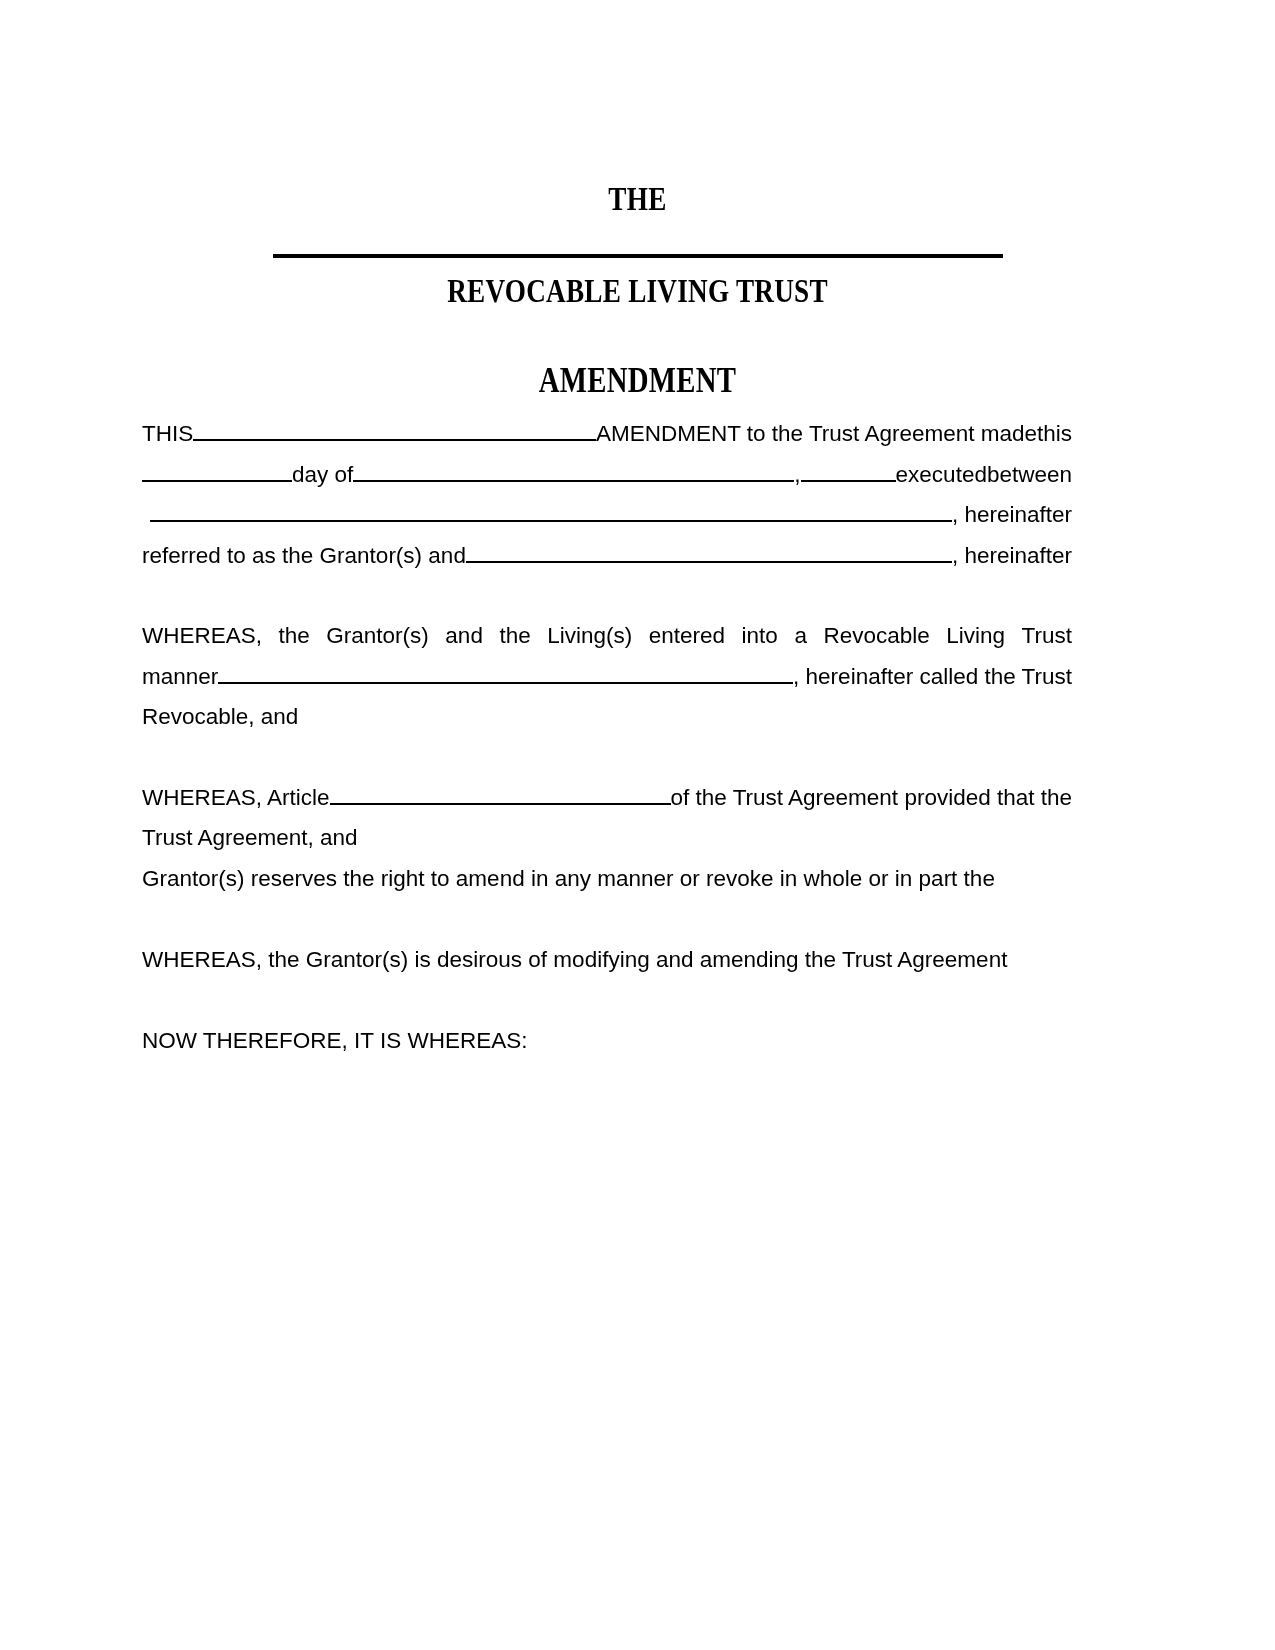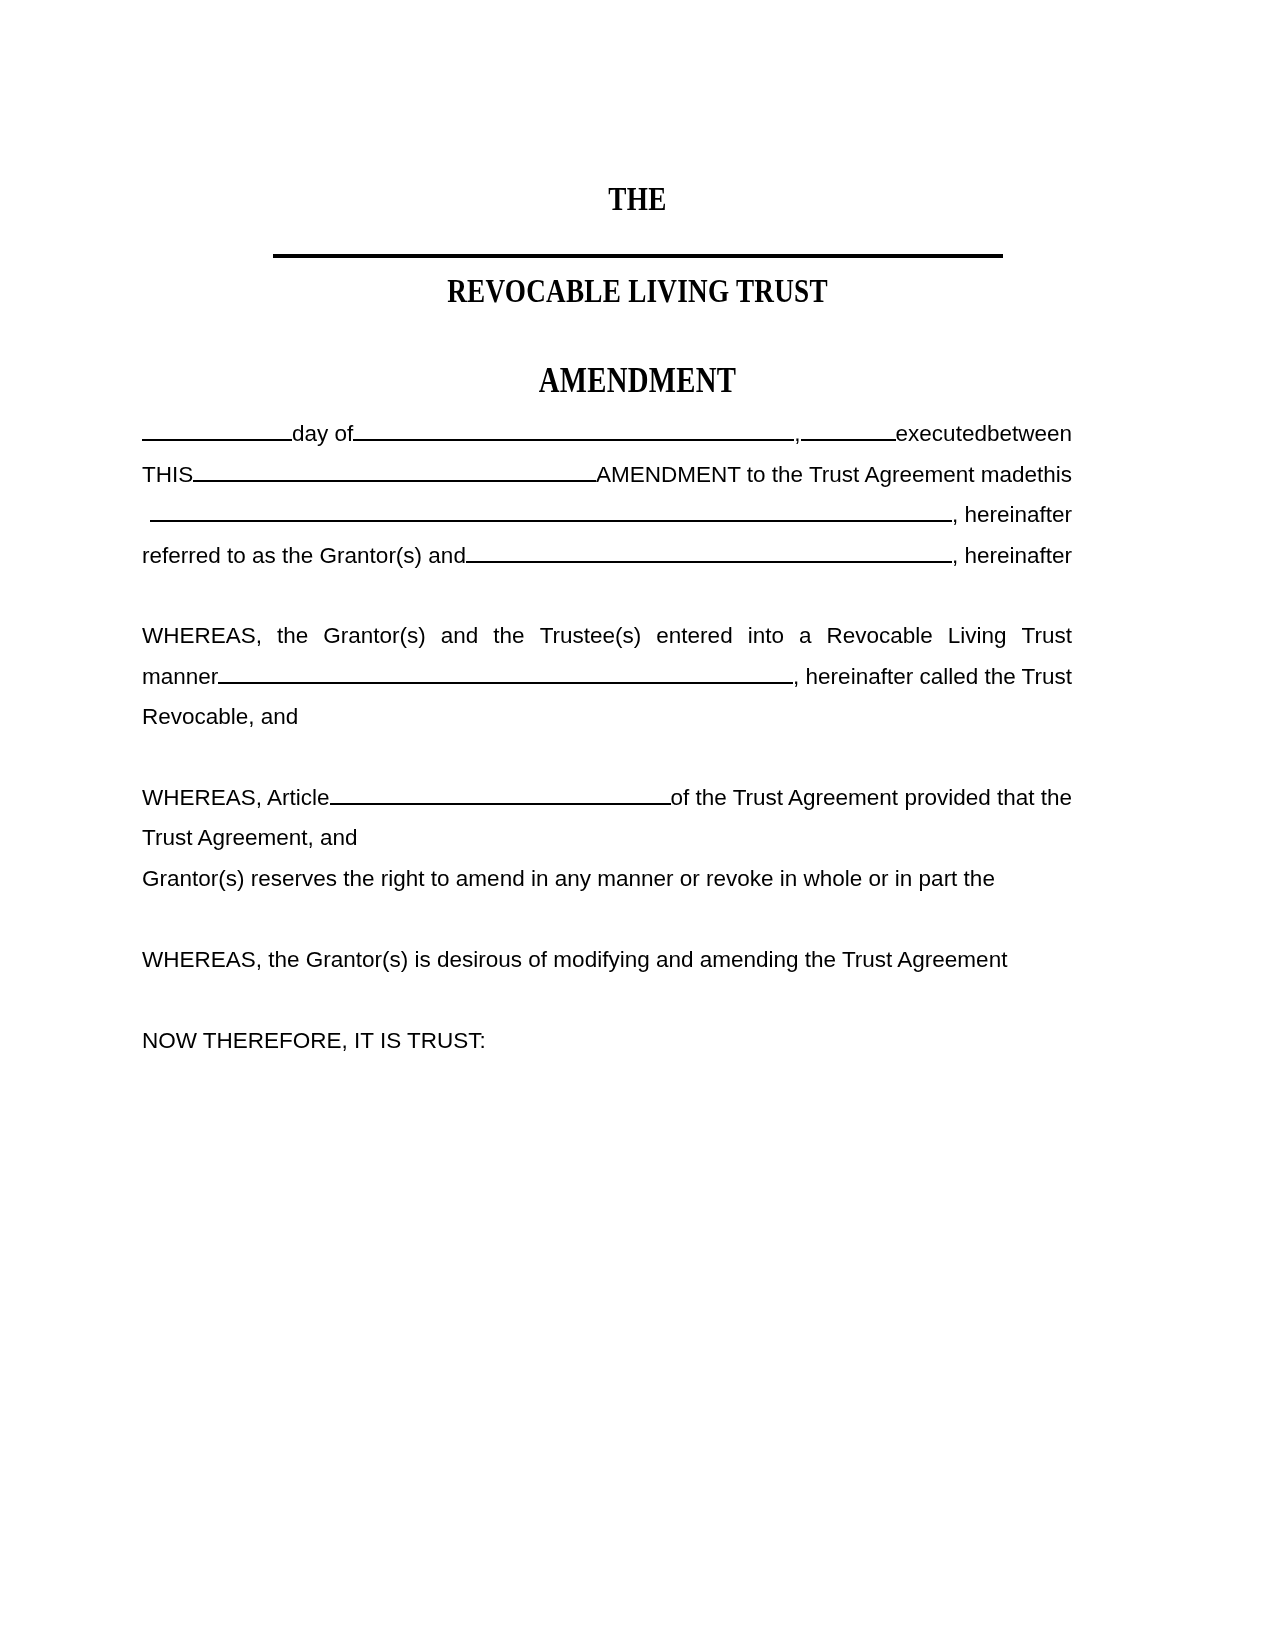--- a/index.html
+++ b/index.html
@@ -133,37 +133,37 @@
     <span class="title-main">REVOCABLE LIVING TRUST</span>
 
     <span class="title-amend">AMENDMENT</span>
   </div>
 
   <div class="body-area">
 
     <div class="para">
 
       <div class="ln just">
+        <span class="tx">THIS</span>
+        <span class="blank grow" style="min-width:120px;"></span>
+        <span class="tx">AMENDMENT to the Trust Agreement made</span>
+        <span class="tx">this</span>
+      </div>
+
+      <div class="ln just">
         <span class="blank" style="width:150px;"></span>
         <span class="tx">day of</span>
         <span class="blank grow" style="min-width:120px;"></span>
         <span class="tx">,</span>
         <span class="blank" style="width:95px;"></span>
         <span class="tx">executed</span>
         <span class="tx">between</span>
       </div>
 
       <div class="ln just">
-        <span class="tx">THIS</span>
-        <span class="blank grow" style="min-width:120px;"></span>
-        <span class="tx">AMENDMENT to the Trust Agreement made</span>
-        <span class="tx">this</span>
-      </div>
-
-      <div class="ln just">
         <span class="blank grow" style="min-width:200px; margin-left:8px;"></span>
         <span class="tx">, hereinafter</span>
       </div>
 
       <div class="ln just">
         <span class="tx">referred to as the Grantor(s) and</span>
         <span class="blank grow" style="min-width:200px;"></span>
         <span class="tx">, hereinafter</span>
       </div>
 
@@ -173,21 +173,21 @@
     <div class="spacer-para"></div>
 
     <div class="para">
 
       <div class="ln just">
         <span class="tx">WHEREAS,</span>
         <span class="tx">the</span>
         <span class="tx">Grantor(s)</span>
         <span class="tx">and</span>
         <span class="tx">the</span>
-        <span class="tx">Trustee(s)</span>
+        <span class="tx">Living(s)</span>
         <span class="tx">entered</span>
         <span class="tx">into</span>
         <span class="tx">a</span>
         <span class="tx">Revocable</span>
         <span class="tx">Living</span>
         <span class="tx">Trust</span>
       </div>
 
       <div class="ln just">
         <span class="tx">manner</span>
@@ -229,18 +229,18 @@
         <span class="tx">WHEREAS, the Grantor(s) is desirous of modifying and amending the Trust Agreement</span>
       </div>
 
 
     </div>
 
     <div class="spacer-para"></div>
 
     <div class="para">
       <div class="ln left">
-        <span class="tx">NOW THEREFORE, IT IS TRUST:</span>
+        <span class="tx">NOW THEREFORE, IT IS WHEREAS:</span>
       </div>
     </div>
 
   </div>
 </div>
 
 </body></html>

